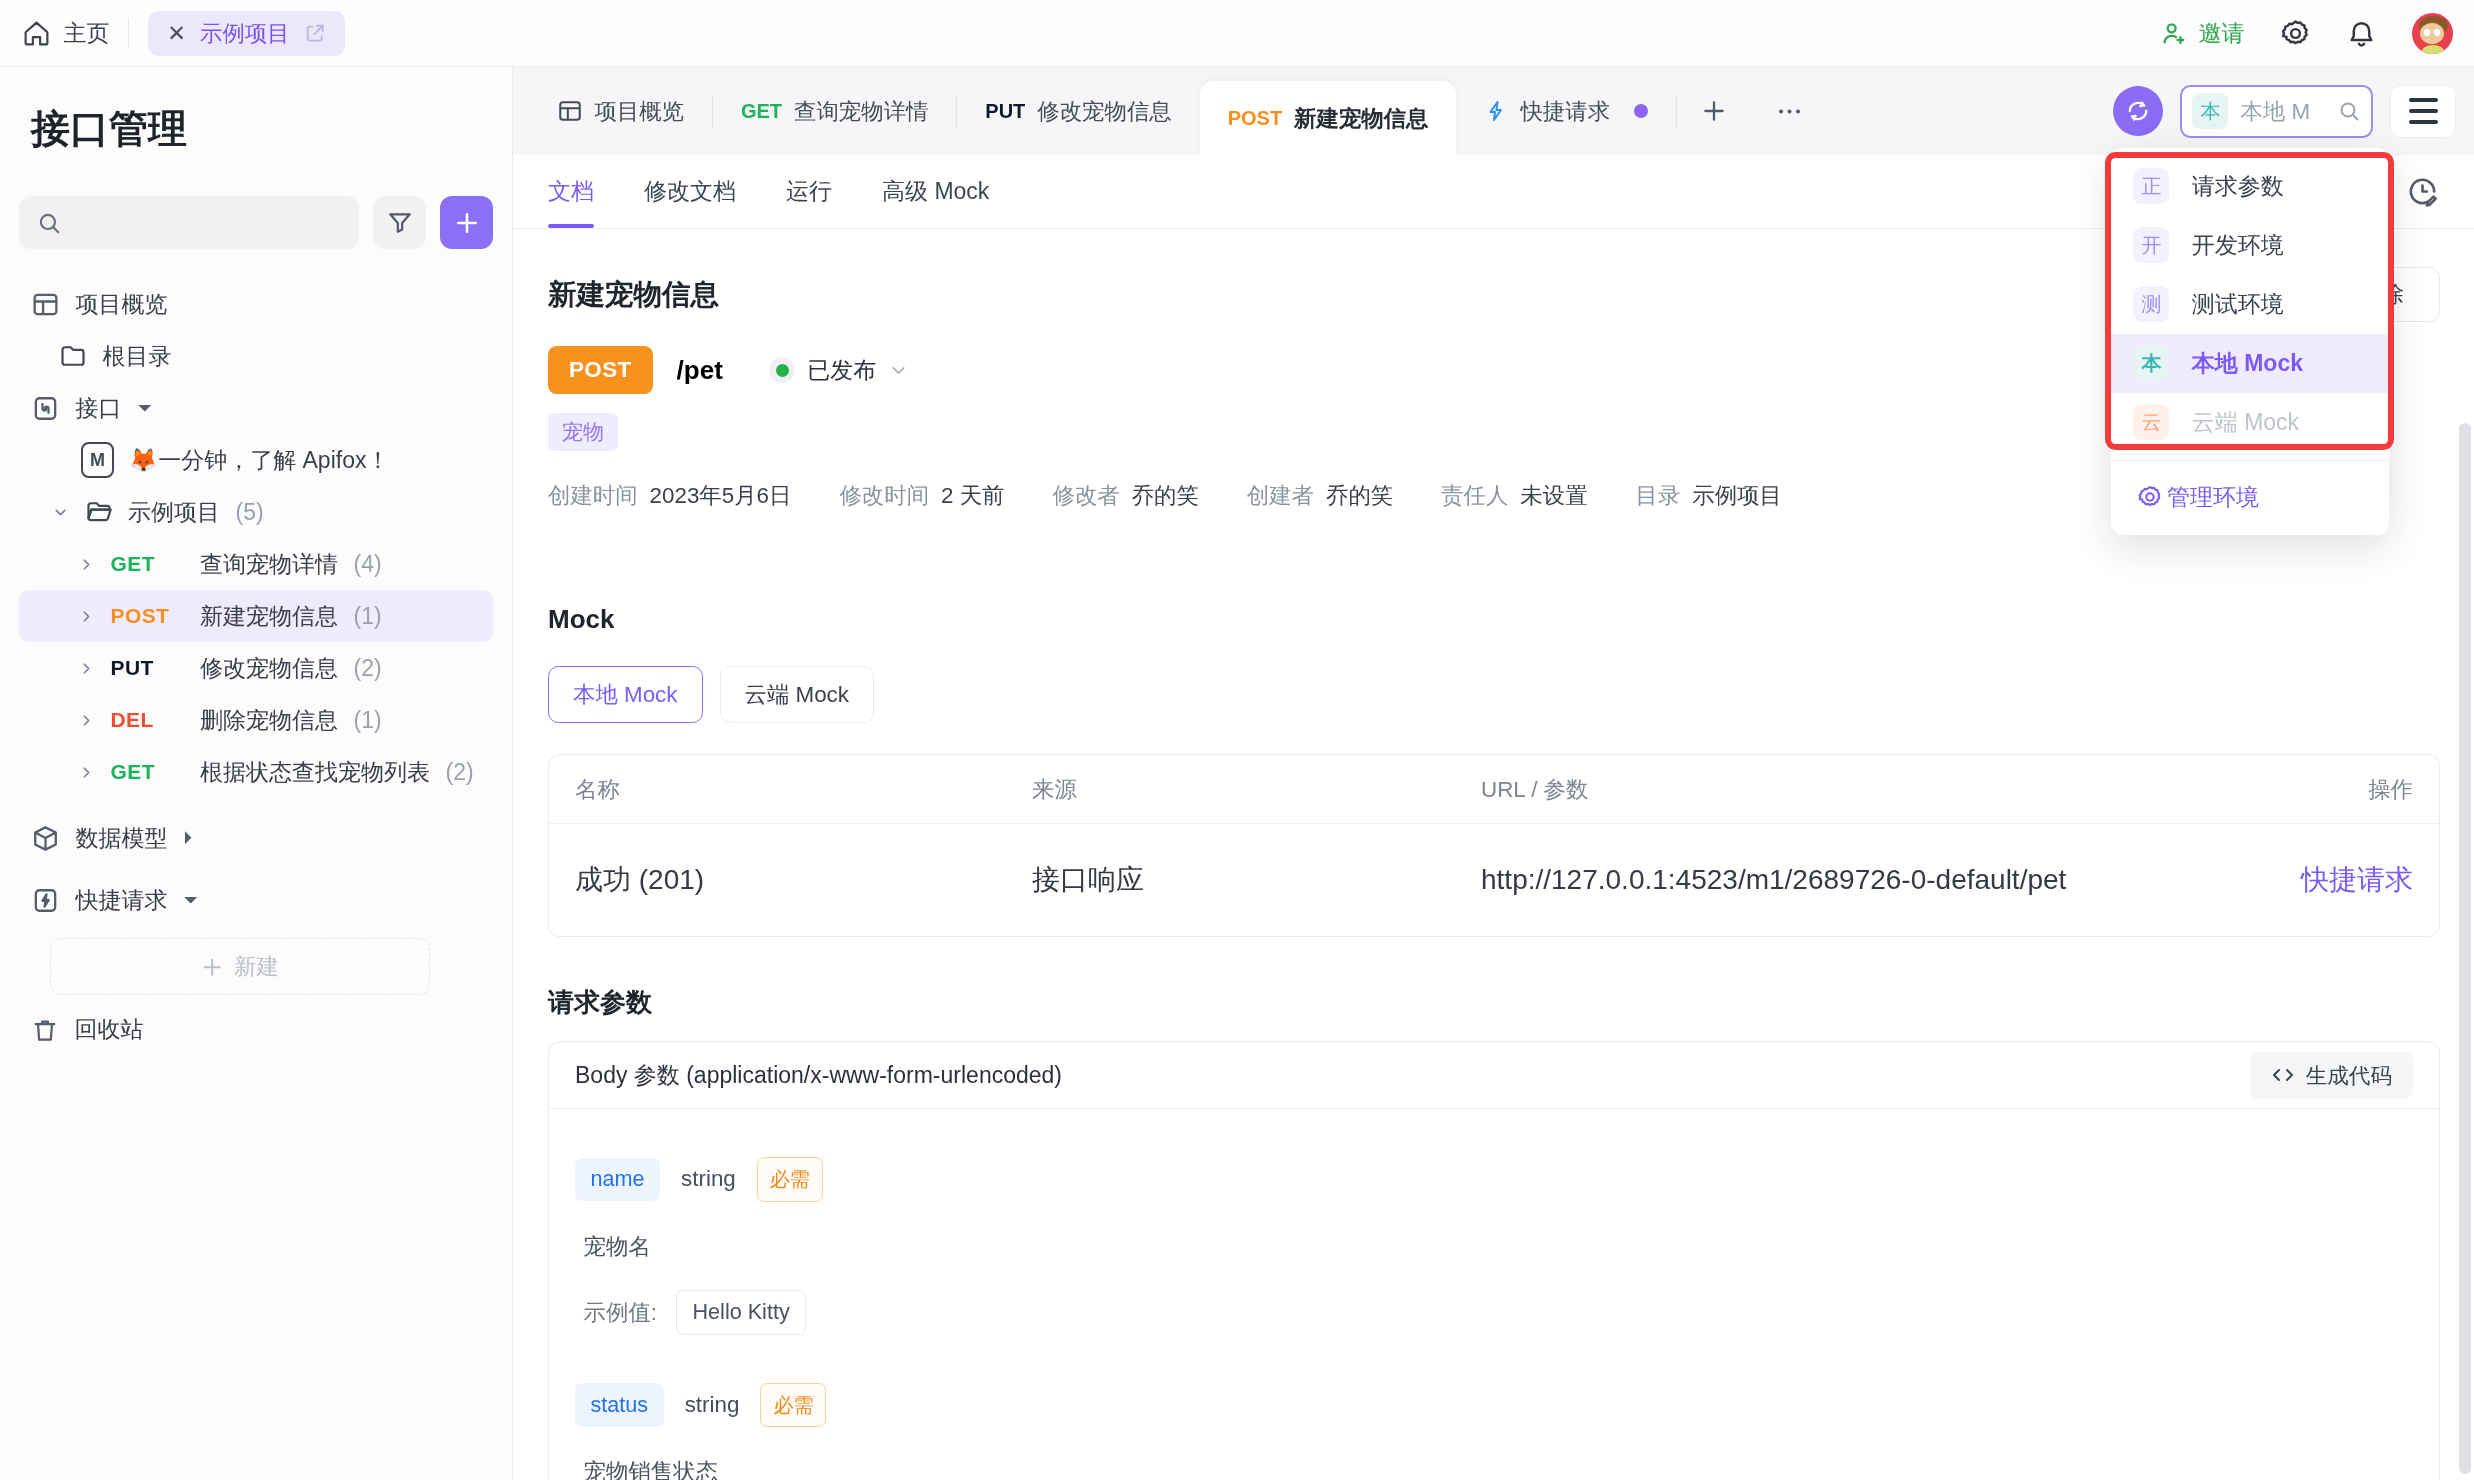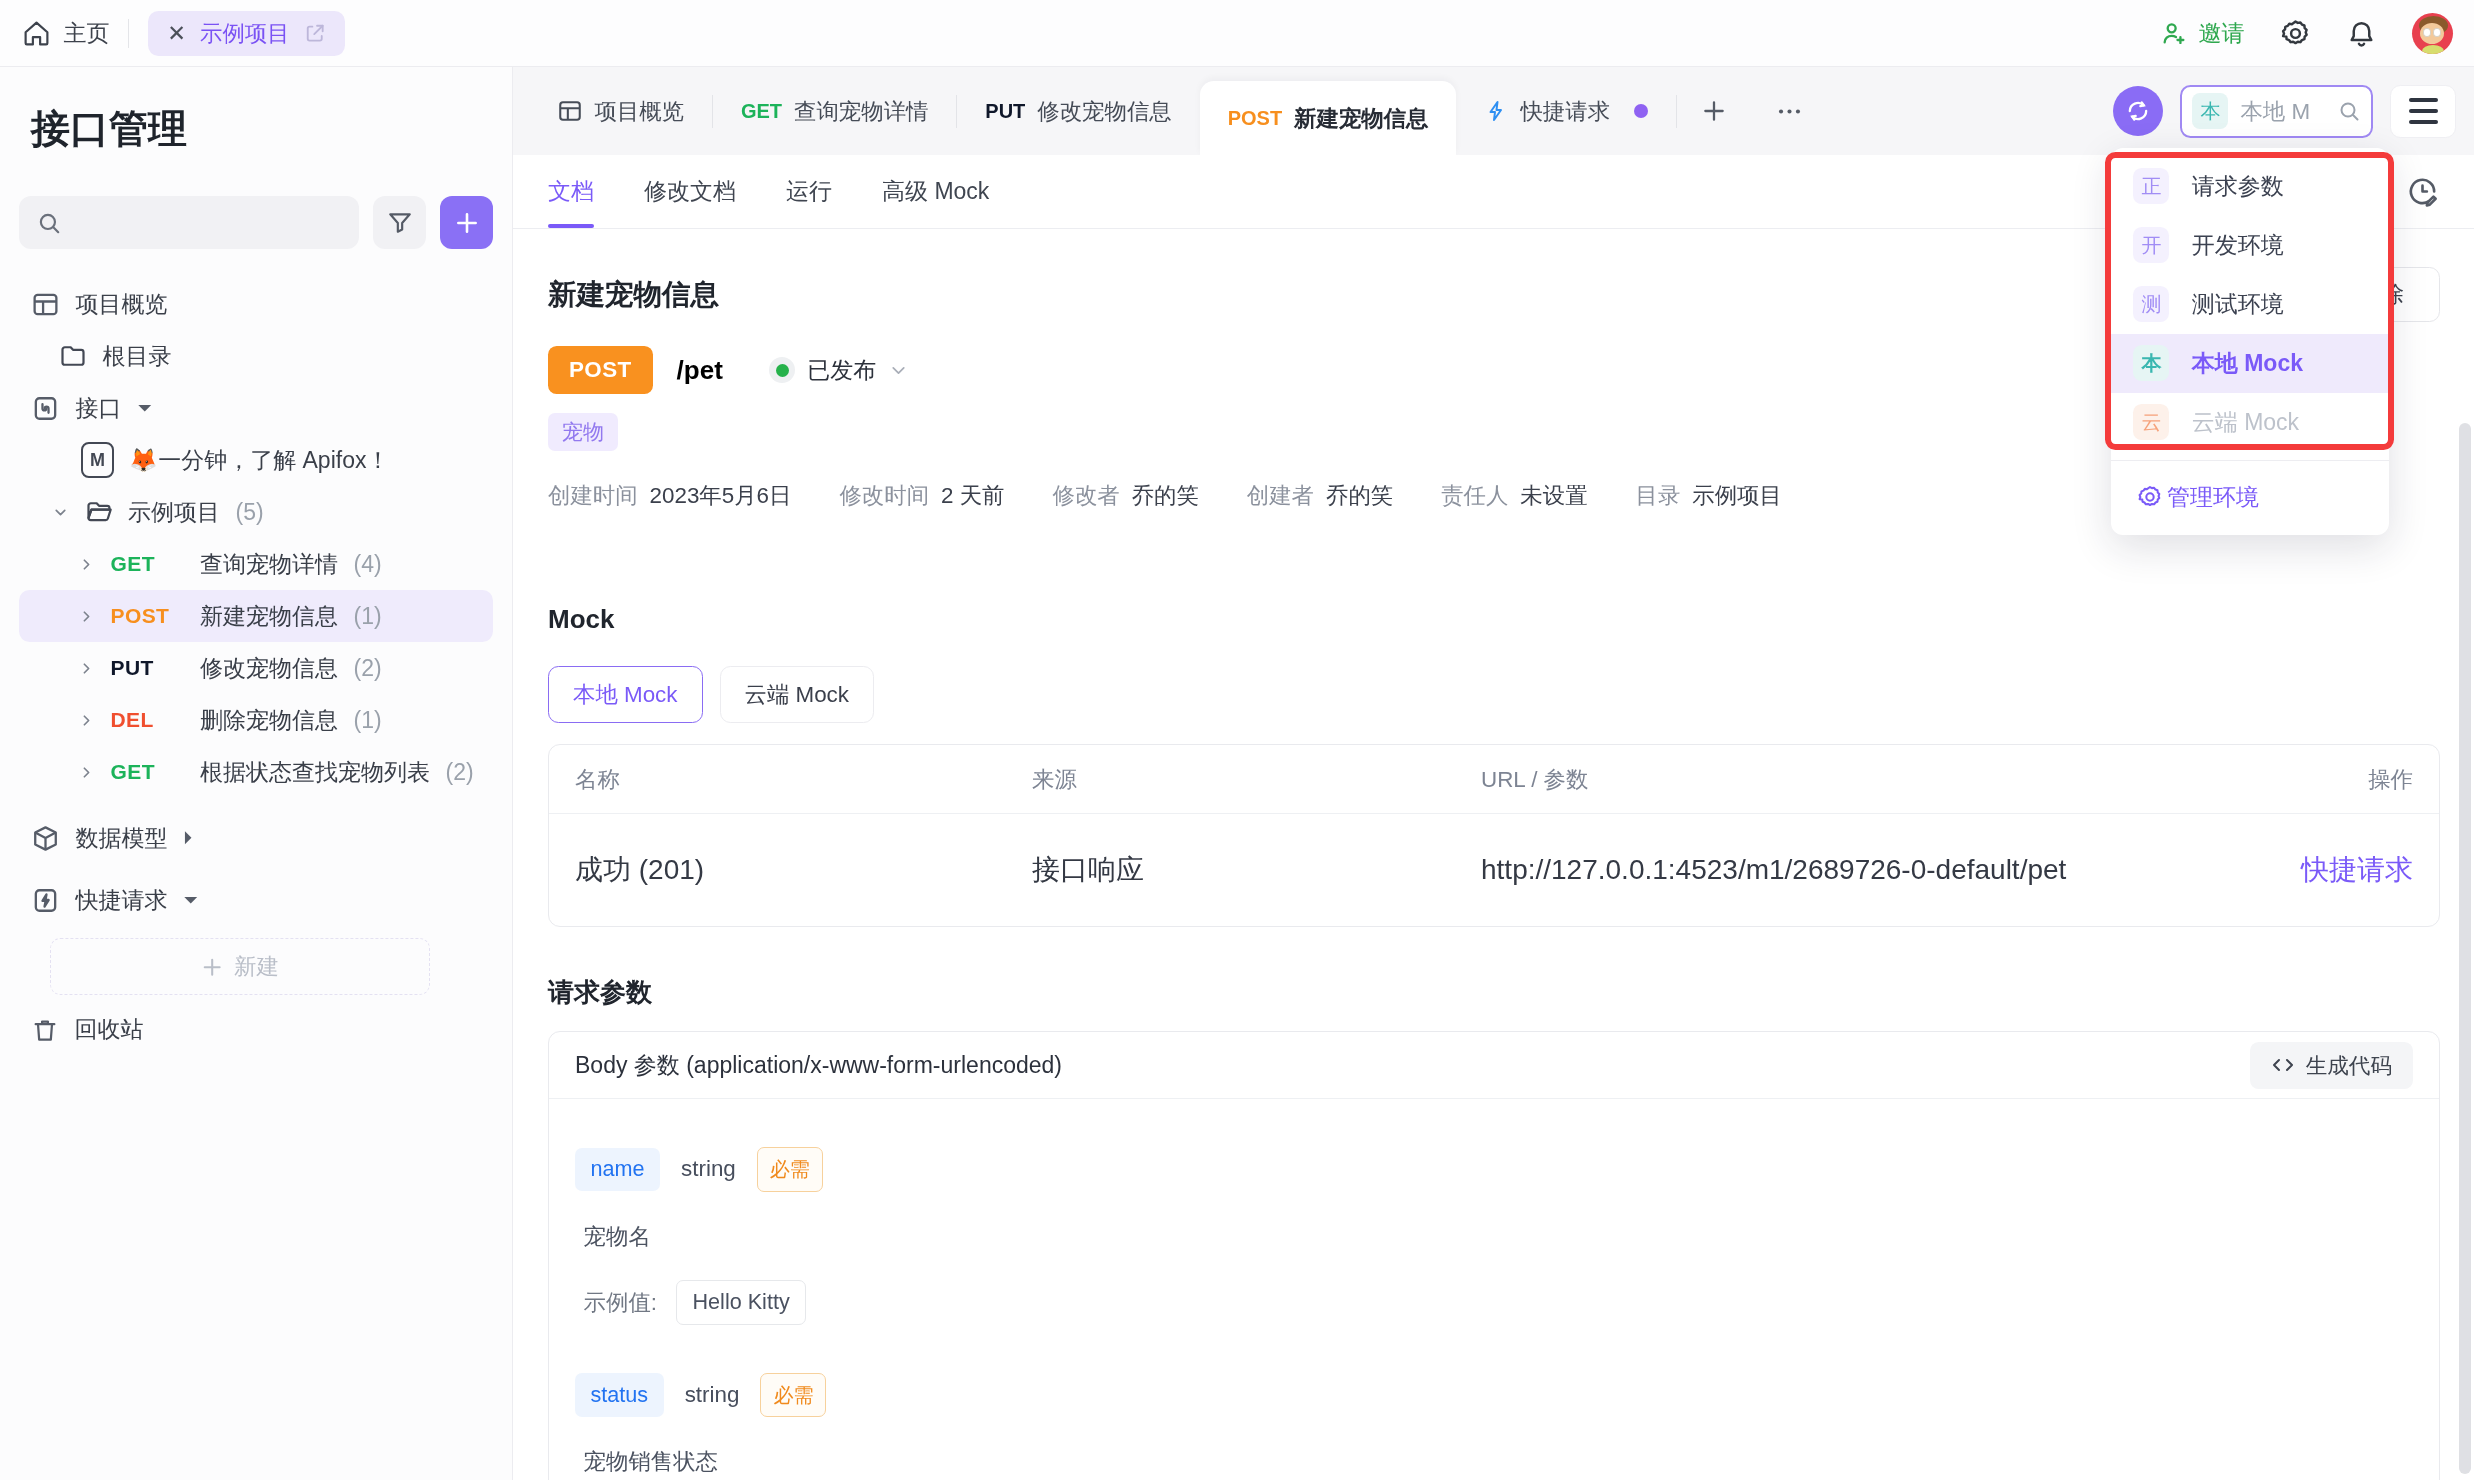--- a/index.html
+++ b/index.html
@@ -90,21 +90,21 @@
   .tag { display:inline-flex; align-items:center; height:38px; padding:0 14px; border-radius:7px; background:#f0ebfe; color:#9279ef; font-size:21px; }
   .meta-row { margin-top:29px; display:flex; gap:48px; font-size:22.4px; }
   .meta-item { display:flex; gap:12px; align-items:baseline; }
   .meta-item .k { color:#8b919d; }
   .meta-item .v { color:#3b404c; }
   .sec-heading { margin-top:93px; font-size:26px; font-weight:700; color:#20252d; }
   .mock-toggle { margin-top:31px; display:flex; gap:17px; }
   .tg { height:57px; padding:0 24px; border-radius:10.4px; font-size:22.4px; display:flex; align-items:center; cursor:pointer; background:#fff; font-family:inherit; }
   .tg.on { border:1.7px solid #8a6cf3; color:#7a5af8; }
   .tg.off { border:0.9px solid #ececf0; color:#3a3f4b; }
-  .mock-table { margin-top:21px; border:0.9px solid #e9eaee; border-radius:12px; overflow:hidden; }
+  .mock-table { margin-top:31px; border:0.9px solid #e9eaee; border-radius:12px; overflow:hidden; }
   .trow { display:flex; align-items:center; padding:0 26px; }
   .thead { height:69px; font-size:22.4px; color:#7d8493; border-bottom:0.9px solid #eef0f3; }
   .tbody { height:112px; font-size:28px; color:#343944; }
   .c1 { width:457px; } .c2 { width:449px; } .c3 { flex:1; } .c4 { width:173px; text-align:right; }
   .tlink { color:#7a5af8; cursor:pointer; }
   .params-heading { margin-top:48px; font-size:26px; font-weight:700; color:#20252d; }
   .body-card { margin-top:21px; border:0.9px solid #e9eaee; border-radius:12px; }
   .bc-head { height:67px; display:flex; align-items:center; padding:0 26px; border-bottom:0.9px solid #eef0f3; }
   .bc-title { font-size:23px; color:#2c313c; font-weight:500; }
   .btn-code { margin-left:auto; height:47px; padding:0 21px; border-radius:8.6px; background:#f4f5f7; border:none; color:#3e444f; font-size:21.6px; display:flex; align-items:center; gap:10.4px; cursor:pointer; font-family:inherit; }

